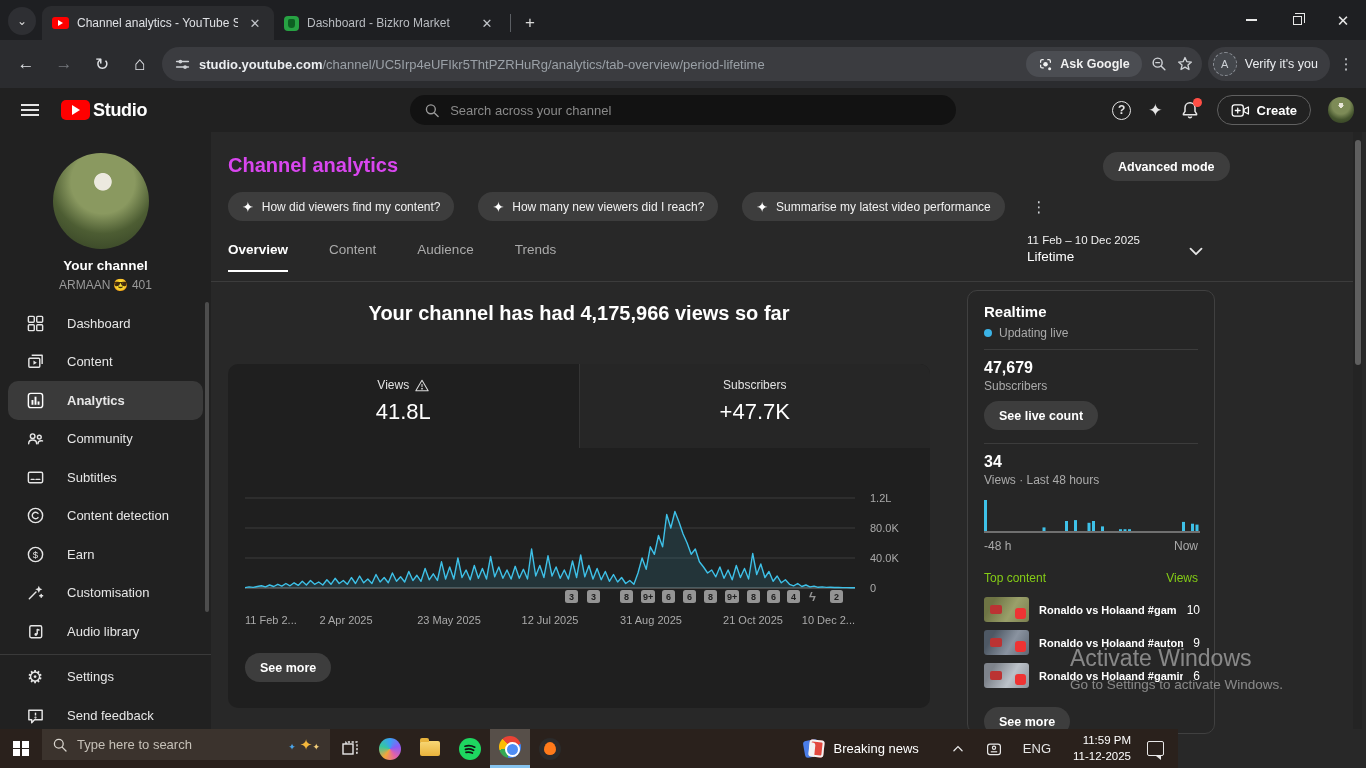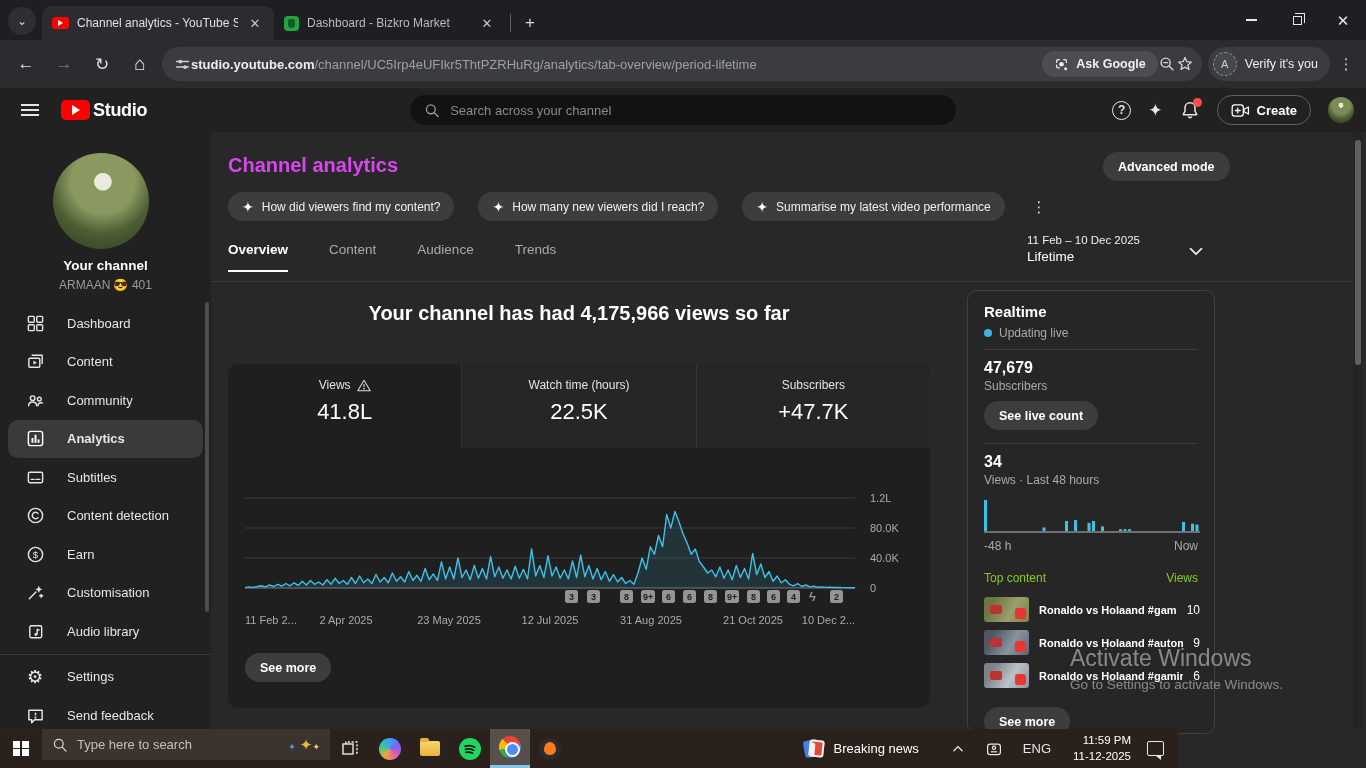--- a/index.html
+++ b/index.html
@@ -27,21 +27,21 @@
   .wc{width:46px;height:40px;display:flex;align-items:center;justify-content:center;color:#e8e8e8;}
   .wc .mini{width:11px;height:1.6px;background:#e8e8e8}
   .wc .rest{width:9px;height:9px;border:1.4px solid #e8e8e8;position:relative}
   .wc .rest::before{content:"";position:absolute;left:1.5px;top:-4px;width:9px;height:9px;border-top:1.4px solid #e8e8e8;border-right:1.4px solid #e8e8e8;}
   .wc .close-x{font-size:15px;line-height:1}
 
   
   #toolbar{position:absolute;left:0;top:40px;width:1366px;height:48px;background:#2b2c2f;display:flex;align-items:center;padding:0 10px;gap:6px;}
   .navbtn{width:32px;height:32px;border-radius:50%;display:flex;align-items:center;justify-content:center;color:#dfe1e5;font-size:17px;}
   .navbtn.dim{color:#74777c}
-  #urlbar{flex:1;height:34px;background:#3b3c40;border-radius:17px;display:flex;align-items:center;padding:0 8px 0 12px;min-width:0;}
+  #urlbar{flex:1;height:34px;background:#3b3c40;border-radius:17px;display:flex;align-items:center;padding:0 8px 0 12px;gap:8px;min-width:0;}
   .url-text{flex:1;font-size:13px;white-space:nowrap;overflow:hidden;min-width:0;}
   .url-host{color:#eceef1;font-weight:bold}
   .url-path{color:#9aa0a6}
   #ask-google{height:26px;background:#4b4d52;border-radius:13px;display:flex;align-items:center;gap:7px;padding:0 12px;color:#f1f1f1;font-size:12.5px;font-weight:bold;flex:none}
   .tool-ic{color:#cfd2d6;flex:none}
   #profile-chip{height:34px;background:#3b3c40;border-radius:17px;display:flex;align-items:center;gap:8px;padding:0 12px 0 5px;flex:none}
   #profile-chip .pava{width:24px;height:24px;border-radius:50%;background:#44474c;border:1.5px dashed #8b8f96;color:#cdd1d6;font-size:11px;display:flex;align-items:center;justify-content:center}
   #profile-chip .ptext{font-size:12.5px;color:#eceef1}
   .kebab{color:#cfd2d6;font-size:15px;letter-spacing:0;width:20px;text-align:center}
 
@@ -303,41 +303,41 @@
       <div class="sb-item">
         <span class="glyph">
           <svg width="19" height="19" viewBox="0 0 20 20" fill="none" stroke="#e6e6e6" stroke-width="1.5" stroke-linejoin="round">
               <path d="M6 3.5h11v9"></path>
               <rect x="3" y="6.5" width="11.5" height="9.5" rx="1"></rect>
               <path d="M7.8 9l3.6 2.2-3.6 2.2z" fill="#e6e6e6" stroke="none"></path>
             </svg>
         </span>
           <span>Content</span>
       </div>
+      <div class="sb-item active">
+        <span class="glyph">
+          <svg width="19" height="19" viewBox="0 0 20 20" fill="none" stroke="#fff" stroke-width="1.5">
+              <rect x="2.5" y="2.5" width="15" height="15" rx="2.5"></rect>
+              <rect x="5.8" y="9.5" width="2" height="5" fill="#fff" stroke="none"></rect>
+              <rect x="9" y="6" width="2" height="8.5" fill="#fff" stroke="none"></rect>
+              <rect x="12.2" y="11" width="2" height="3.5" fill="#fff" stroke="none"></rect>
+            </svg>
+        </span>
+          <span>Analytics</span>
+      </div>
       <div class="sb-item">
         <span class="glyph">
           <svg width="19" height="19" viewBox="0 0 20 20" fill="none" stroke="#e6e6e6" stroke-width="1.5" stroke-linecap="round">
               <circle cx="7" cy="7.5" r="2.4"></circle>
               <circle cx="14" cy="8.5" r="2"></circle>
               <path d="M2.8 15.5c0-2.4 1.9-3.9 4.2-3.9s4.2 1.5 4.2 3.9"></path>
               <path d="M12.6 15.5c0-1.9 1.5-3.2 3.4-3.2 .5 0 1 .1 1.4 .3"></path>
             </svg>
         </span>
           <span>Community</span>
-      </div>
-      <div class="sb-item active">
-        <span class="glyph">
-          <svg width="19" height="19" viewBox="0 0 20 20" fill="none" stroke="#fff" stroke-width="1.5">
-              <rect x="2.5" y="2.5" width="15" height="15" rx="2.5"></rect>
-              <rect x="5.8" y="9.5" width="2" height="5" fill="#fff" stroke="none"></rect>
-              <rect x="9" y="6" width="2" height="8.5" fill="#fff" stroke="none"></rect>
-              <rect x="12.2" y="11" width="2" height="3.5" fill="#fff" stroke="none"></rect>
-            </svg>
-        </span>
-          <span>Analytics</span>
       </div>
       <div class="sb-item">
         <span class="glyph">
           <svg width="19" height="19" viewBox="0 0 20 20" fill="none" stroke="#e6e6e6" stroke-width="1.5" stroke-linecap="round">
               <rect x="2.5" y="4.5" width="15" height="11" rx="1.5"></rect>
               <line x1="5.5" y1="12" x2="8.5" y2="12"></line>
               <line x1="10.5" y1="12" x2="14.5" y2="12"></line>
             </svg>
         </span>
           <span>Subtitles</span>
@@ -442,26 +442,20 @@
         <div class="metric">
           <div class="mlabel">
               <span>Views</span>
             <svg width="14" height="13" viewBox="0 0 20 18" fill="none" stroke="#dadada" stroke-width="1.5" stroke-linejoin="round">
                 <path d="M10 1.5 18.8 16.5H1.2z"></path>
                 <line x1="10" y1="7" x2="10" y2="11"></line>
                 <circle cx="10" cy="13.6" r=".5" fill="#dadada"></circle>
               </svg>
           </div>
           <div class="mvalue">41.8L</div>
-        </div>
-        <div class="metric dim">
-          <div class="mlabel">
-              <span>Watch time (hours)</span>
-            </div>
-          <div class="mvalue">22.5K</div>
         </div>
         <div class="metric dim">
           <div class="mlabel">
               <span>Subscribers</span>
             </div>
           <div class="mvalue">+47.7K</div>
         </div>
       </div>
 
       <svg id="main-chart" width="610" height="112" viewBox="0 0 610 112">

